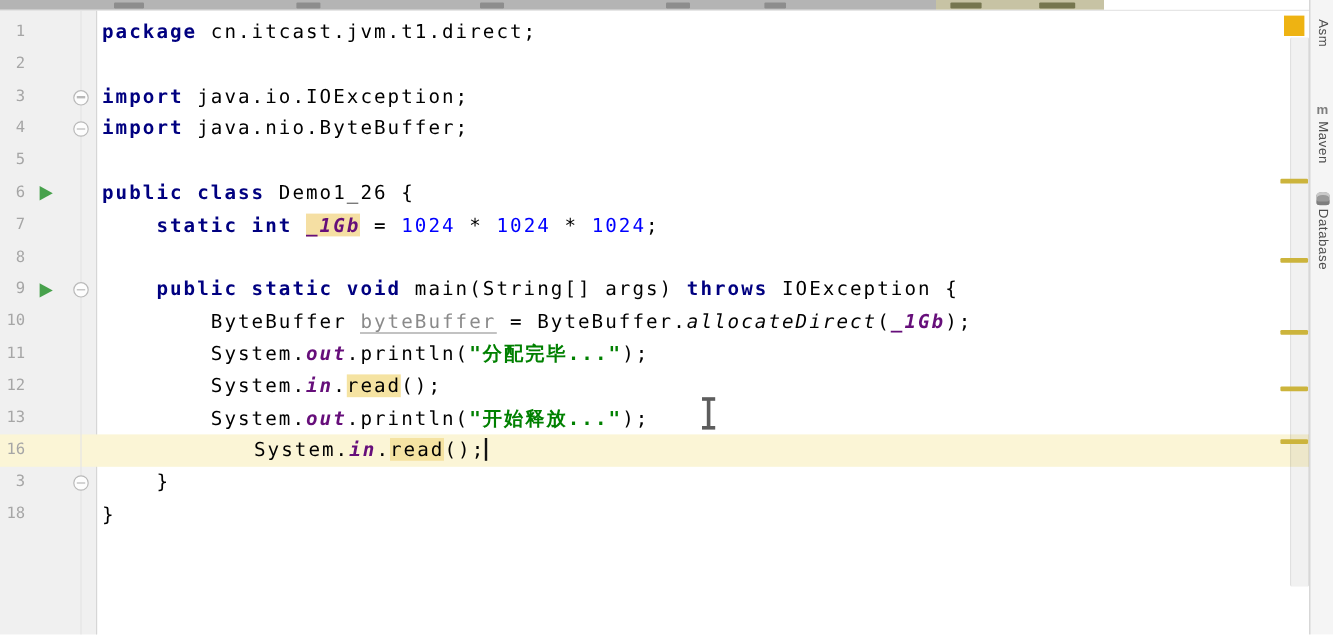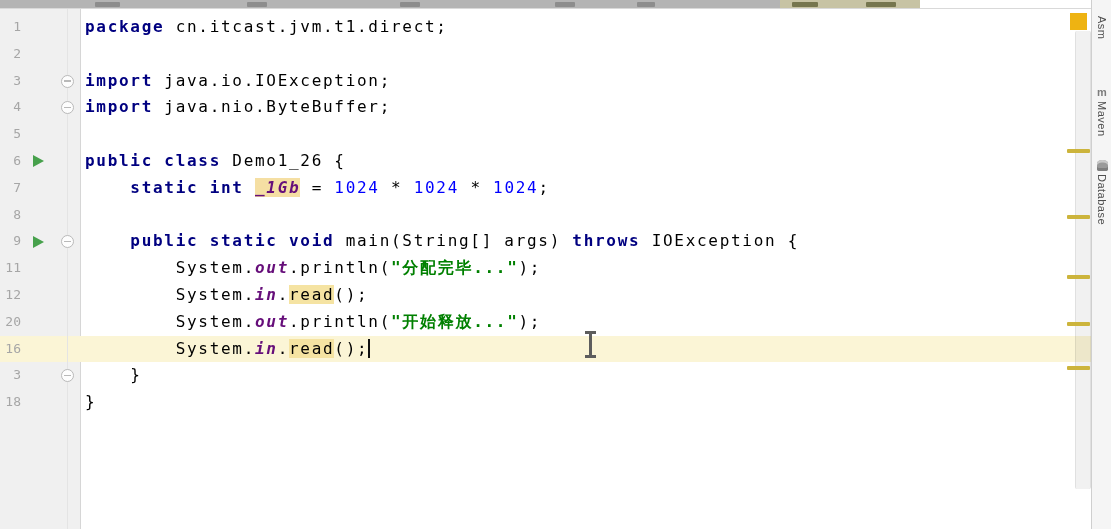--- a/index.html
+++ b/index.html
@@ -17,21 +17,21 @@
   .red-badge:after{content:"";position:absolute;left:5px;top:1px;width:5px;height:5px;
              background:#fff;border-radius:1px;}
 
   
   .editor{position:absolute;left:0;top:9px;width:1091px;height:520px;
           background:linear-gradient(to right,#f0f0f0 0,#f0f0f0 81px,#ffffff 81px);}
   .editor:before{content:"";position:absolute;left:80px;top:0;bottom:0;width:1px;background:#d6d6d6;}
   .editor:after{content:"";position:absolute;left:67px;top:0;bottom:0;width:1px;background:#e4e4e4;}
   .lines{position:absolute;left:0;top:5px;width:100%;}
   .line-row{position:relative;display:flex;height:26.8px;}
-  .line-row.current{background:#fbf5d6;}
+  .line-row.current{background:#fbf5d6;gap:36px;}
   .gut-cell{position:relative;width:81px;flex:0 0 81px;}
   .lnum{position:absolute;right:60px;top:0;line-height:26.8px;font-family:"DejaVu Sans Mono",monospace;
         font-size:13px;color:#a6a6a6;}
   .run-arrow{position:absolute;left:33px;top:7.5px;width:0;height:0;
         border-left:11px solid #47a14c;border-top:6.5px solid transparent;border-bottom:6.5px solid transparent;}
   .fold-mark{position:absolute;left:61px;top:7px;width:11px;height:11px;border:1.5px solid #b9b9b9;
         border-radius:50%;background:#fdfdfd;z-index:2;}
   .fold-mark:after{content:"";position:absolute;left:2px;right:2px;top:4.5px;height:1.5px;background:#b9b9b9;}
   .code-cell{position:relative;flex:1;padding-left:4px;line-height:26.8px;
         font-family:"DejaVu Sans Mono",monospace;font-size:16px;letter-spacing:1.7px;color:#000;}
@@ -145,33 +145,39 @@
         <div class="line-row">
           <div class="gut-cell">
             <span class="lnum">9</span>
             <div class="run-arrow"></div>
             <div class="fold-mark"></div>
           </div>
           <div class="code-cell"><span class="tk tk-p">    </span><span class="tk tk-kw">public static void</span><span class="tk tk-p"> main(String[] args) </span><span class="tk tk-kw">throws</span><span class="tk tk-p"> IOException {</span></div>
         </div>
         <div class="line-row">
           <div class="gut-cell">
+            <span class="lnum">10</span>
+          </div>
+          <div class="code-cell"><span class="tk tk-p">        ByteBuffer </span><span class="tk tk-uvar">byteBuffer</span><span class="tk tk-p"> = ByteBuffer.</span><span class="tk tk-sm">allocateDirect</span><span class="tk tk-p">(</span><span class="tk tk-fld">_1Gb</span><span class="tk tk-p">);</span></div>
+        </div>
+        <div class="line-row">
+          <div class="gut-cell">
             <span class="lnum">11</span>
           </div>
           <div class="code-cell"><span class="tk tk-p">        System.</span><span class="tk tk-fld">out</span><span class="tk tk-p">.println(</span><span class="tk tk-str">"分配完毕..."</span><span class="tk tk-p">);</span></div>
         </div>
         <div class="line-row">
           <div class="gut-cell">
             <span class="lnum">12</span>
           </div>
           <div class="code-cell"><span class="tk tk-p">        System.</span><span class="tk tk-fld">in</span><span class="tk tk-p">.</span><span class="tk tk-hl">read</span><span class="tk tk-p">();</span></div>
         </div>
         <div class="line-row">
           <div class="gut-cell">
-            <span class="lnum">20</span>
+            <span class="lnum">13</span>
           </div>
           <div class="code-cell"><span class="tk tk-p">        System.</span><span class="tk tk-fld">out</span><span class="tk tk-p">.println(</span><span class="tk tk-str">"开始释放..."</span><span class="tk tk-p">);</span></div>
         </div>
         <div class="line-row current">
           <div class="gut-cell">
             <span class="lnum">16</span>
           </div>
           <div class="code-cell"><span class="tk tk-p">        System.</span><span class="tk tk-fld">in</span><span class="tk tk-p">.</span><span class="tk tk-hl">read</span><span class="tk tk-p">();</span><span class="caret"></span></div>
         </div>
         <div class="line-row">

